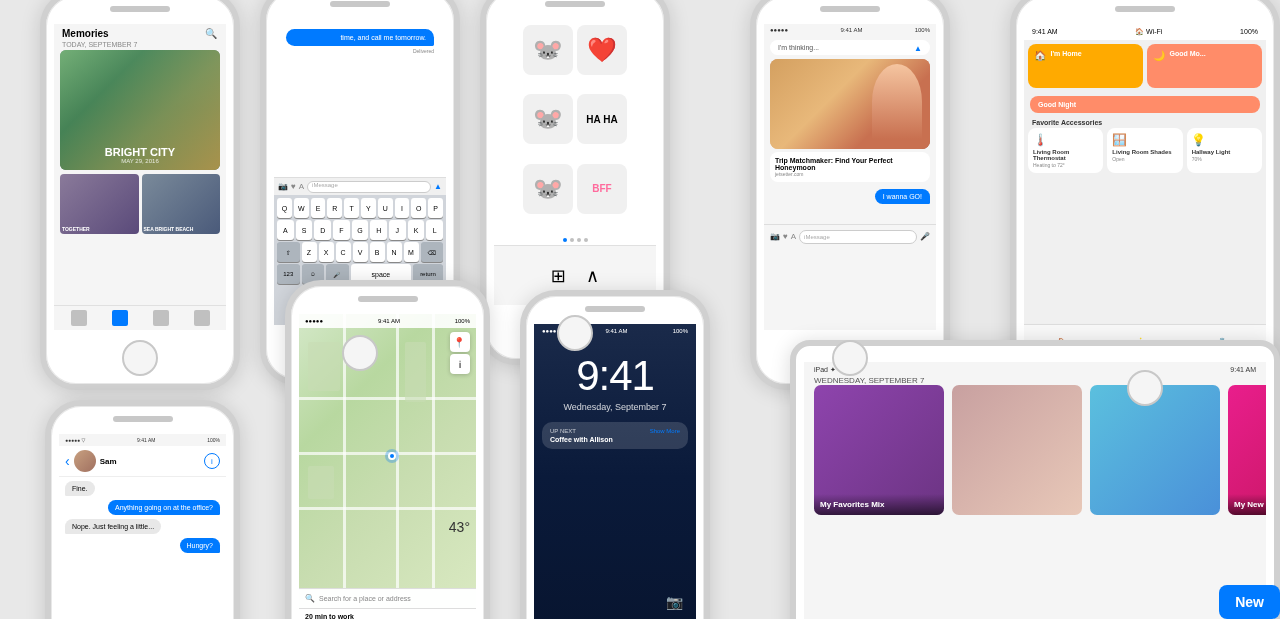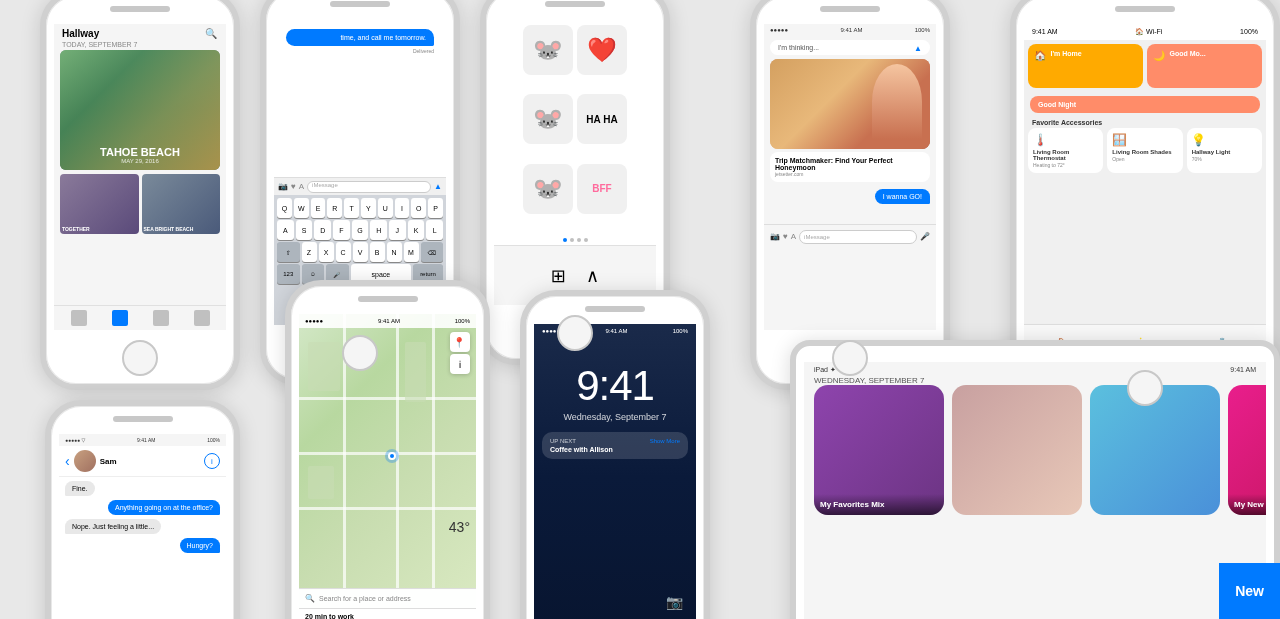--- a/index.html
+++ b/index.html
@@ -605,21 +605,21 @@
       display: flex;
       justify-content: space-between;
       padding: 4px 8px;
       font-size: 6px;
       color: #fff;
     }
     .d7-time {
       font-size: 42px;
       font-weight: 100;
       color: #fff;
-      margin-top: 24px;
+      margin-top: 14px;
       letter-spacing: -1px;
     }
     .d7-date {
       font-size: 9px;
       color: rgba(255,255,255,0.8);
       margin-top: 2px;
     }
     .d7-notification {
       margin: 10px 8px 0;
       background: rgba(255,255,255,0.15);
@@ -680,21 +680,21 @@
     }
     .d8-cards-row {
       display: flex;
       gap: 8px;
       padding: 0 10px;
       overflow: hidden;
     }
     .d8-card {
       width: 130px;
       height: 130px;
-      border-radius: 14px;
+      border-radius: 7px;
       flex-shrink: 0;
       position: relative;
       overflow: hidden;
     }
     .d8-card-1 {
       background: linear-gradient(135deg, #8e44ad, #6c3483);
     }
     .d8-card-2 {
       background: linear-gradient(135deg, #c8a0a0, #e8c8b8);
     }
@@ -792,41 +792,42 @@
 
     
     .new-badge {
       position: absolute;
       bottom: 0;
       right: 0;
       background: #007aff;
       color: #fff;
       font-size: 14px;
       font-weight: 700;
-      padding: 20px 16px;
+      padding: 9px 16px;
       z-index: 100;
+      border-radius: 8px;
     }
   </style>
 </head>
 <body>
 
 <div class="scene">
 
   <div class="device d1">
     <div class="home-btn"></div>
     <div class="screen">
       <div class="d1-screen">
         <div class="d1-header">
-          <span>Hallway</span>
+          <span>Memories</span>
           <span>🔍</span>
         </div>
         <div class="d1-date">TODAY, SEPTEMBER 7</div>
         <div class="d1-main-photo">
           <div class="d1-main-photo-overlay"></div>
-          <div class="d1-city-text">TAHOE BEACH</div>
+          <div class="d1-city-text">BRIGHT CITY</div>
           <div class="d1-city-date">MAY 29, 2016</div>
         </div>
         <div class="d1-thumbs">
           <div class="d1-thumb d1-thumb-1">
             <div class="d1-thumb-label">TOGETHER</div>
           </div>
           <div class="d1-thumb d1-thumb-2">
             <div class="d1-thumb-label">SEA BRIGHT BEACH</div>
           </div>
         </div>

